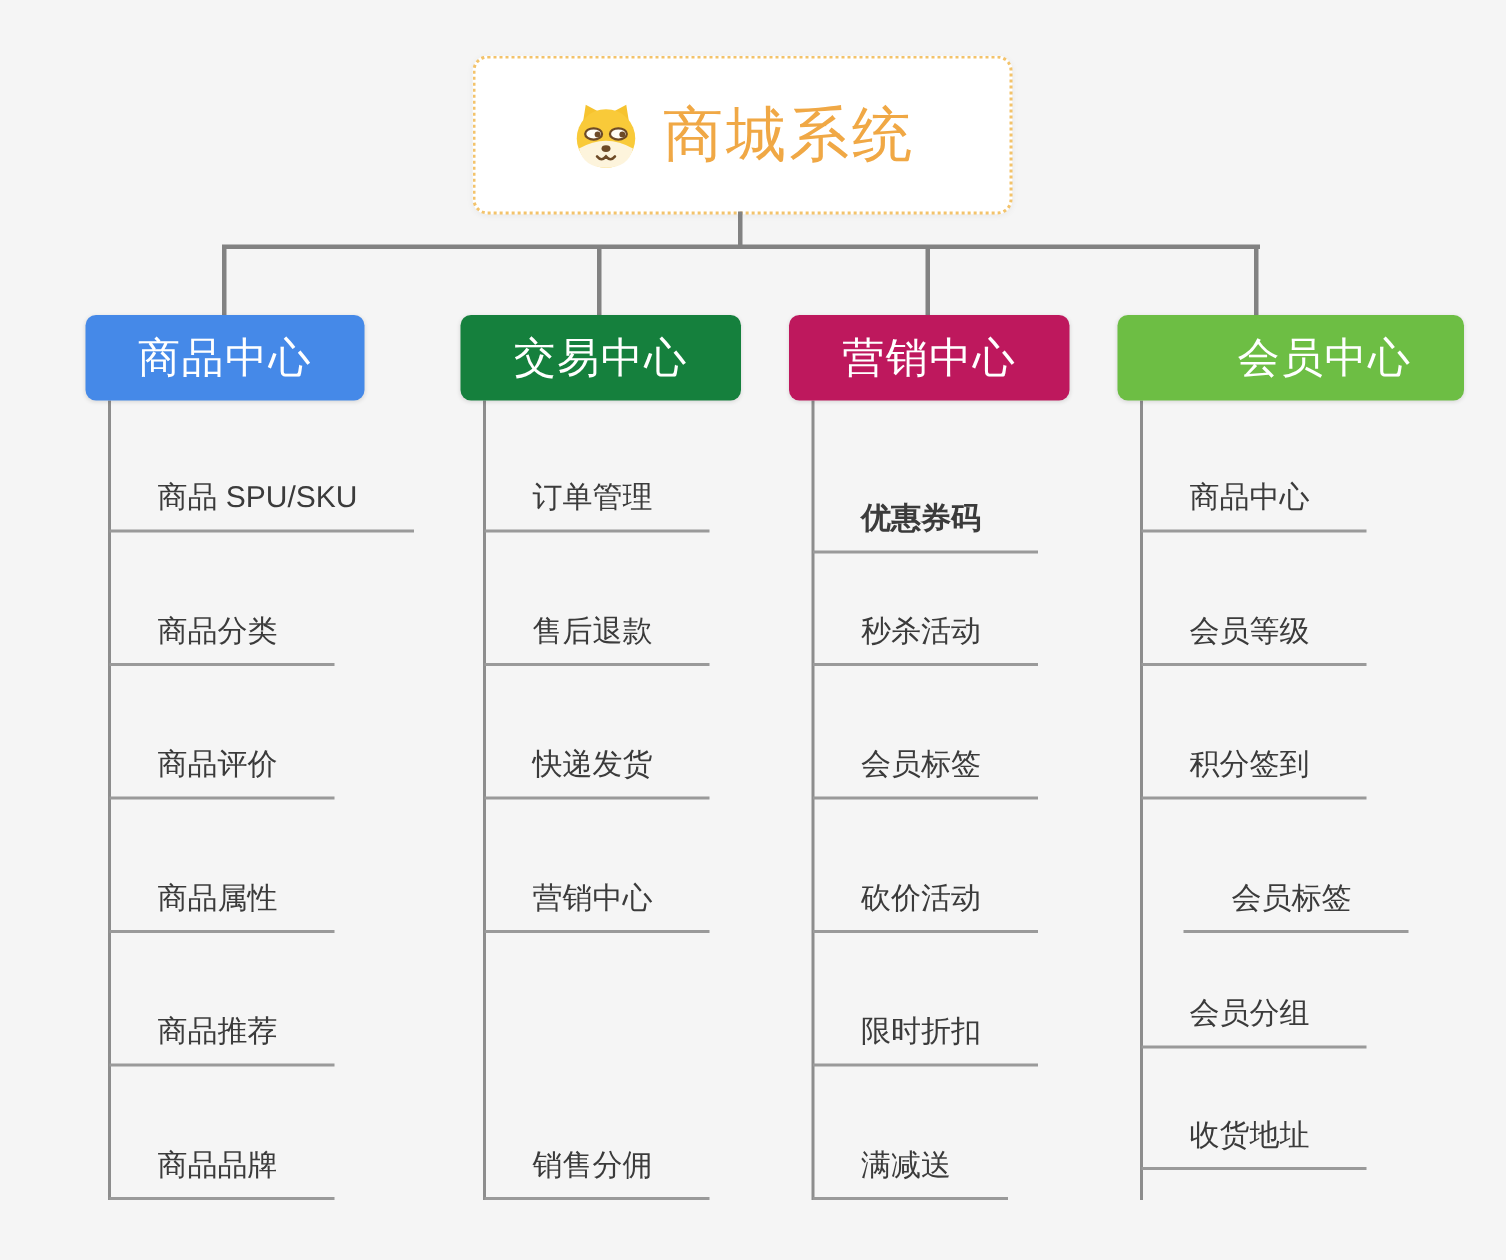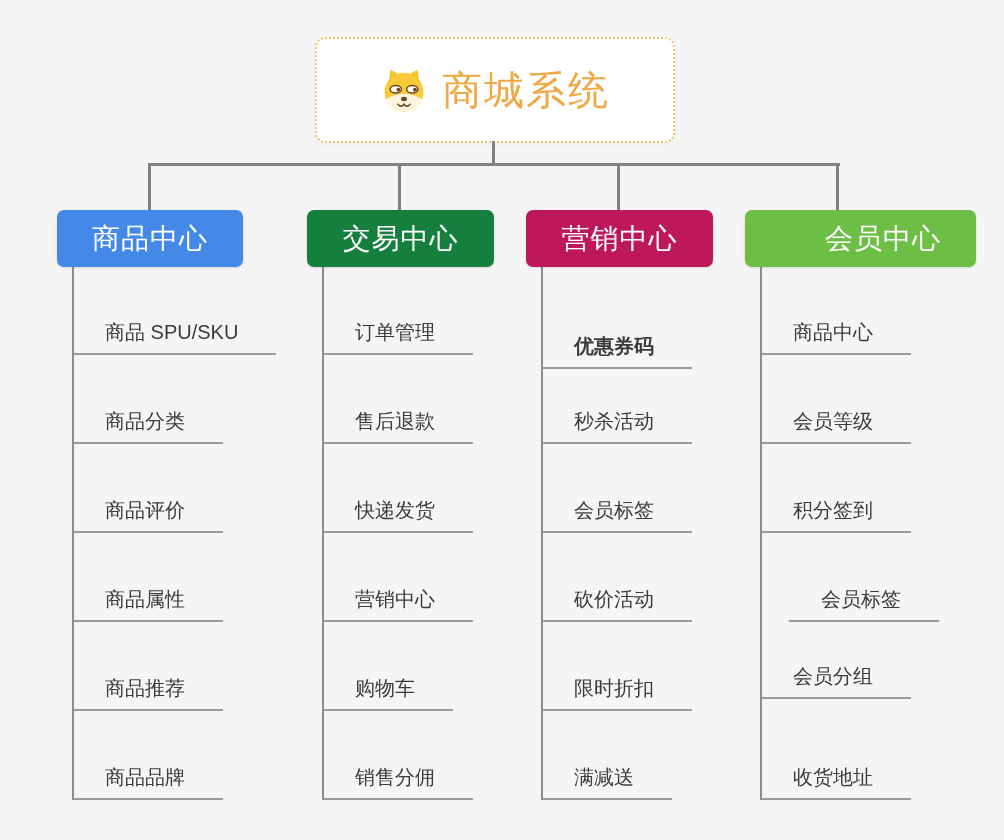--- a/index.html
+++ b/index.html
@@ -114,21 +114,20 @@
       <div class="branch">
     <div class="trunk"></div>
     <div class="bbox" style="background: #15803d;">
       <span>交易中心</span>
     </div>
     <div class="leaves">
           <div class="leaf" style="top: 101px;">订单管理</div>
           <div class="leaf" style="top: 190px;">售后退款</div>
           <div class="leaf" style="top: 279px;">快递发货</div>
           <div class="leaf" style="top: 368px;">营销中心</div>
-          <div class="leaf" style="top: 457px;">购物车</div>
           <div class="leaf" style="top: 546px;">销售分佣</div>
         </div>
   </div>
       <div class="branch">
     <div class="trunk"></div>
     <div class="bbox" style="background: #be185d; text-align: right;">
       <span>营销中心</span>
     </div>
     <div class="leaves">
           <div class="leaf" style="top: 115px; font-weight: bold;">优惠券码</div>
@@ -143,17 +142,17 @@
     <div class="trunk"></div>
     <div class="bbox" style="background: rgb(109, 190, 68);">
       <span>会员中心</span>
     </div>
     <div class="leaves">
           <div class="leaf" style="top: 101px;">商品中心</div>
           <div class="leaf" style="top: 190px;">会员等级</div>
           <div class="leaf" style="top: 279px;">积分签到</div>
           <div class="leaf" style="top: 368px; margin-left: 28px;">会员标签</div>
           <div class="leaf" style="top: 445px;">会员分组</div>
-          <div class="leaf" style="top: 546px;">收货地址</div>
+          <div class="leaf" style="top: 526px;">收货地址</div>
         </div>
   </div>
     </div>
 </div>
 
 </body></html>

